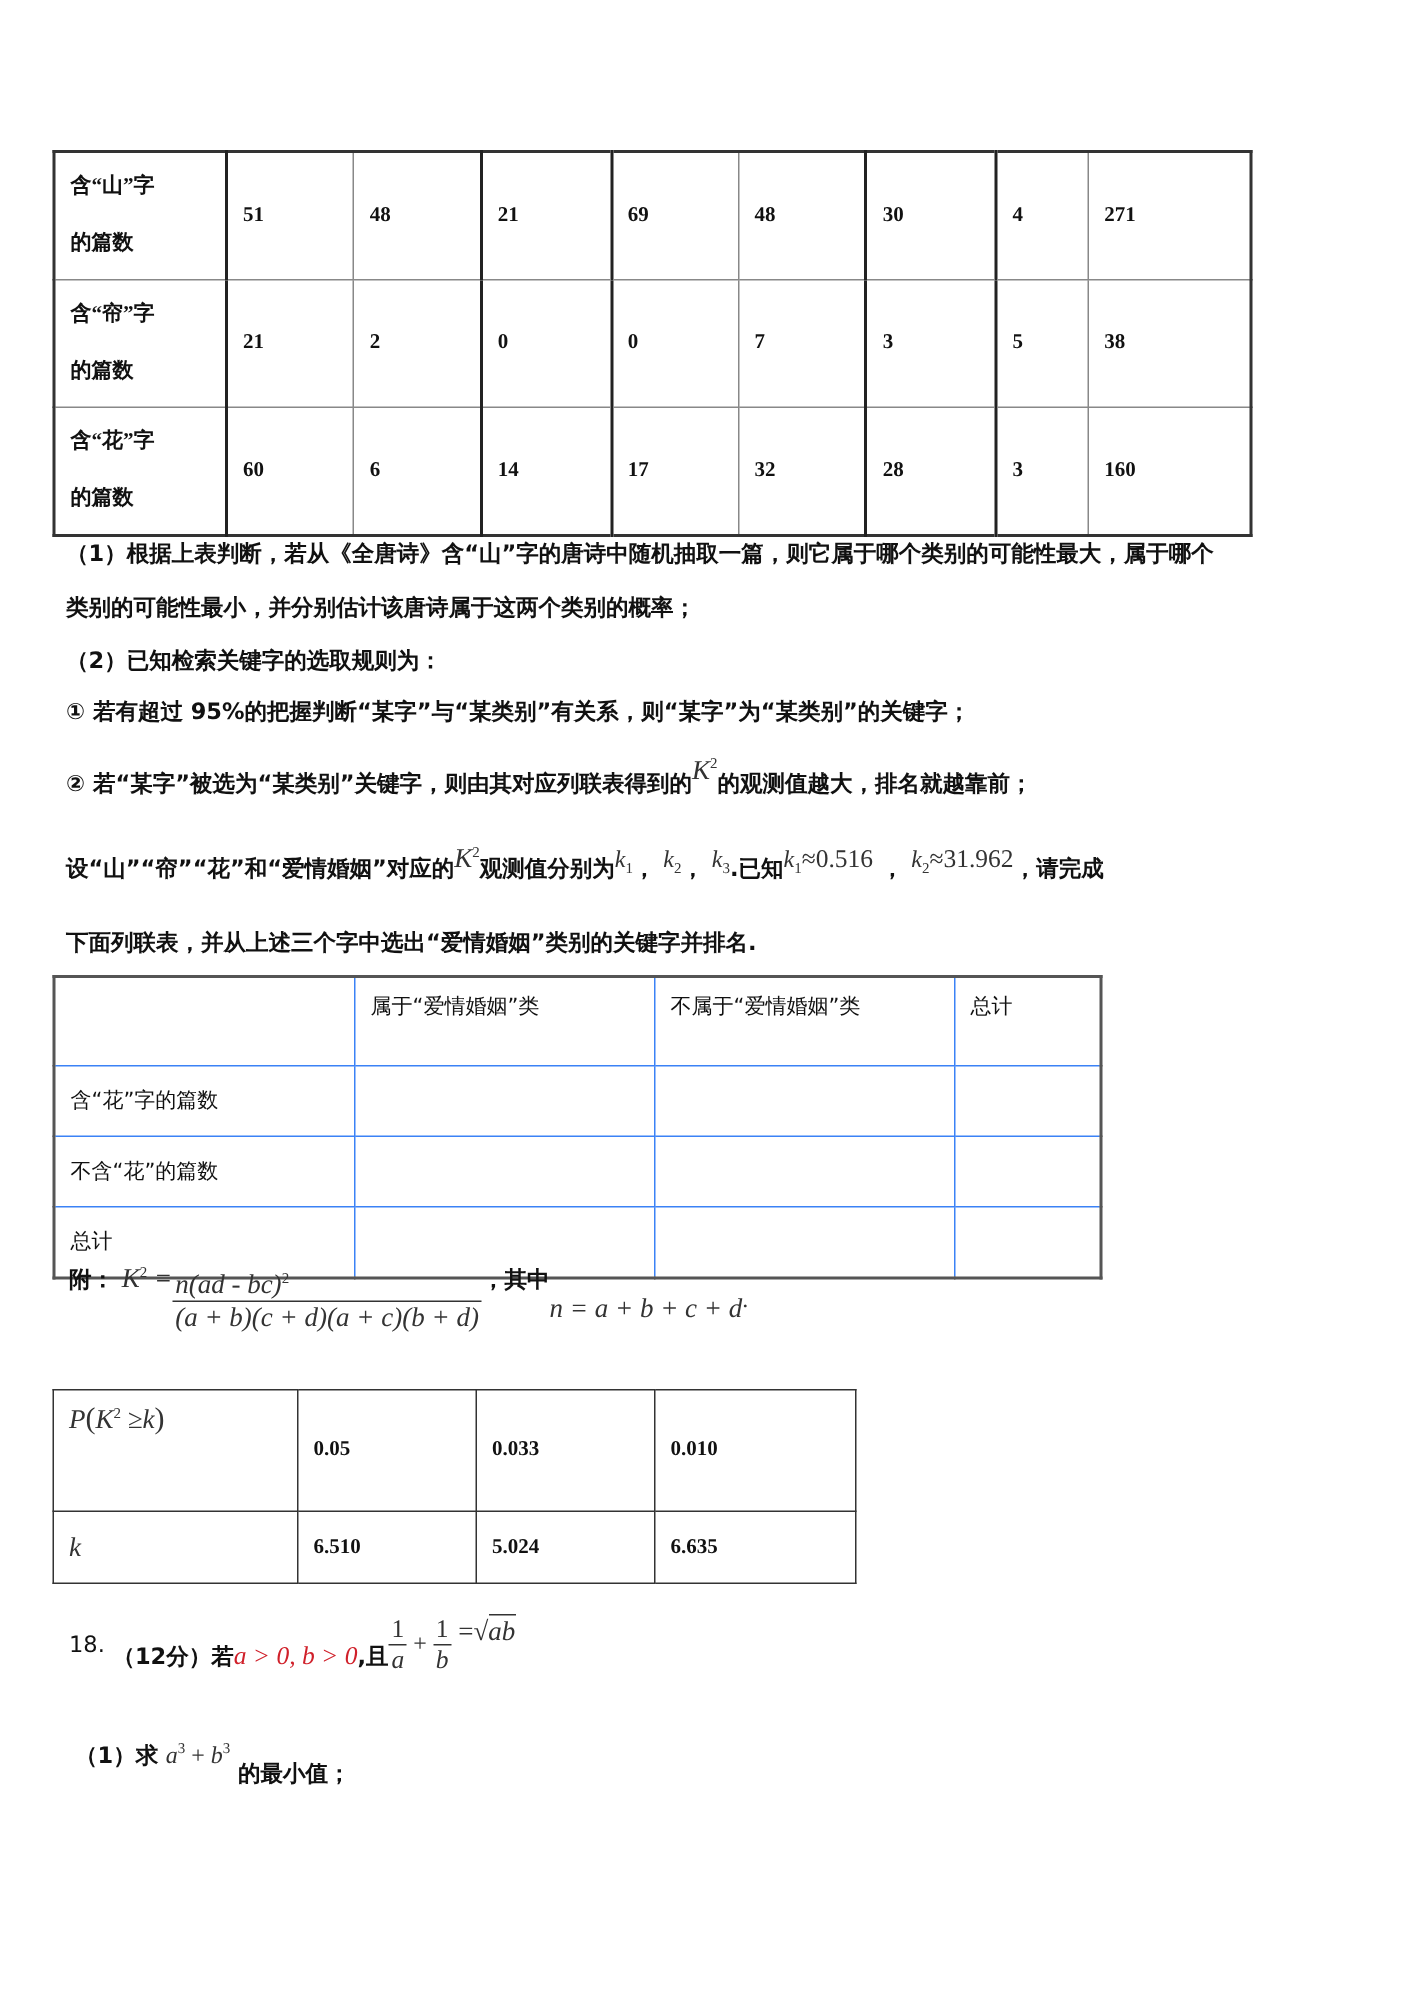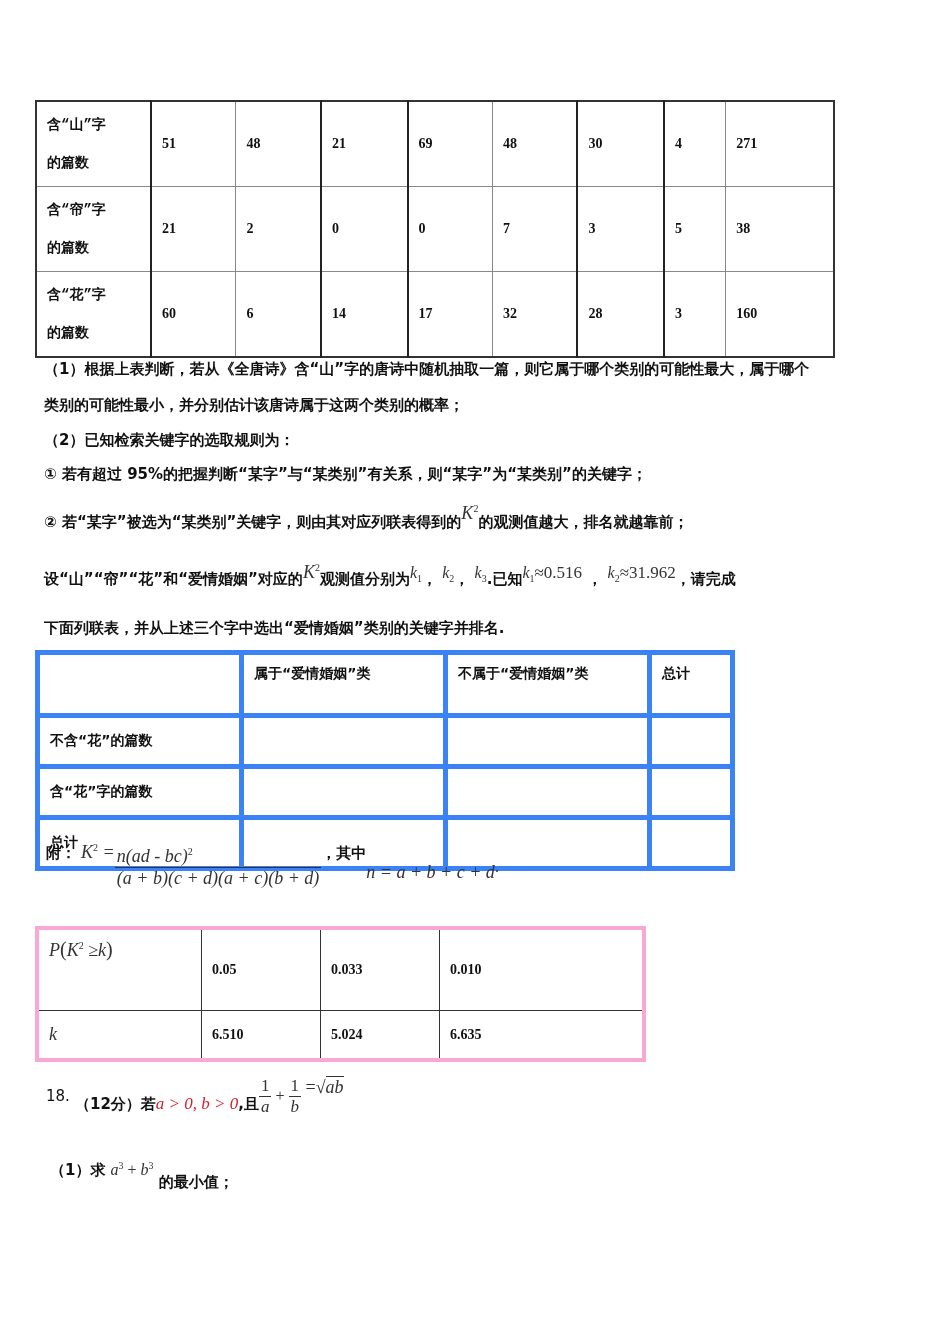--- a/index.html
+++ b/index.html
@@ -14,30 +14,30 @@
     .mathn { font-family: "Liberation Serif", "DejaVu Serif", serif; font-style: normal; font-weight: normal; color: #333; }
     sup.s, sub.s { font-size: 10px; font-style: normal; }
 
     table { border-collapse: collapse; position: absolute; }
     td { vertical-align: middle; padding: 0 0 0 10px; font-size: 14px; }
 
     
     #t1 { left: 35px; top: 100px; width: 800px; }
     #t1 td { height: 84px; border: 1px solid #888; font-family: "Liberation Serif", serif; font-weight: bold; }
     #t1 { border: 2px solid #333; }
-    #t1 td.hd { width: 103px; font-family: Liberation Mono, monospace; font-size: 14px; line-height: 38px; }
+    #t1 td.hd { width: 103px; font-family: Liberation Serif, serif; font-size: 14px; line-height: 38px; }
     #t1 td.thick { border-left: 2px solid #222; }
 
     
     #t2 { left: 35px; top: 650px; width: 700px; border: 2px solid #555; }
-    #t2 td { height: 46px; border: 5px solid #3b82f6; font-family: "DejaVu Sans", sans-serif; font-weight: bold; font-size: 14px; }
+    #t2 td { height: 46px; border: 1px solid #3b82f6; font-family: "DejaVu Sans", sans-serif; font-weight: normal; font-size: 14px; }
     #t2 tr.head td { height: 48px; vertical-align: top; padding-top: 10px; }
 
     
-    #t3 { left: 35px; top: 926px; width: 611px; border: 4px solid #f9a8d4; }
+    #t3 { left: 35px; top: 926px; width: 536px; border: 1px solid #f9a8d4; }
     #t3 td { border: 1px solid #333; font-family: "Liberation Serif", serif; font-weight: bold; font-size: 14px; }
     #t3 tr.r1 td { height: 72px; }
     #t3 tr.r2 td { height: 47px; }
 
     .red { color: #d0202a; }
     .frac { display: inline-block; vertical-align: middle; text-align: left; }
     .frac .num { display: block; border-bottom: 1px solid #333; padding: 0 2px; }
     .frac .den { display: block; padding: 0 2px; }
   </style>
 </head>
@@ -96,27 +96,27 @@
 
 <table id="t2">
   <tbody>
       <tr class="head">
     <td style="width:189px;"></td>
     <td style="width:189px;">属于“爱情婚姻”类</td>
     <td style="width:189px;">不属于“爱情婚姻”类</td>
     <td>总计</td>
   </tr>
   <tr>
-    <td>不含“花”的篇数</td>
+    <td>含“花”字的篇数</td>
     <td></td>
     <td></td>
     <td></td>
   </tr>
   <tr>
-    <td>含“花”字的篇数</td>
+    <td>不含“花”的篇数</td>
     <td></td>
     <td></td>
     <td></td>
   </tr>
   <tr>
     <td>总计</td>
     <td></td>
     <td></td>
     <td></td>
   </tr>

